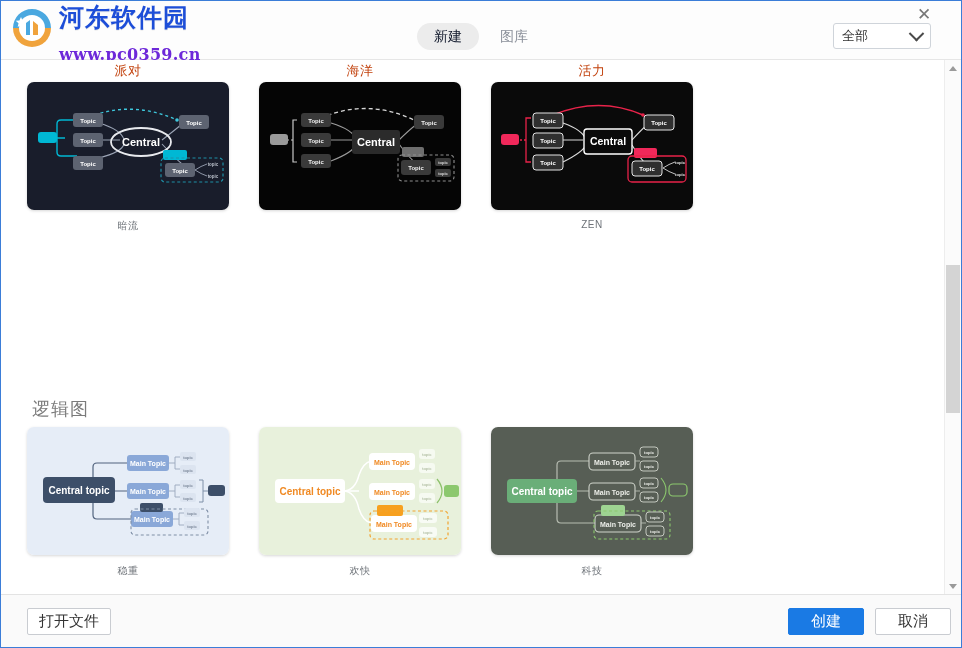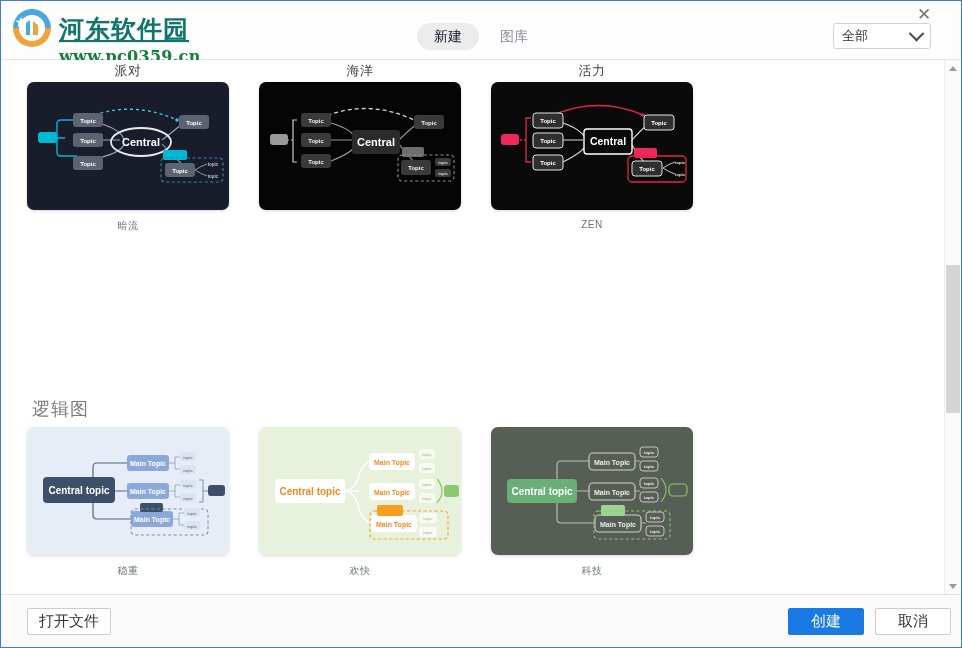--- a/index.html
+++ b/index.html
@@ -17,27 +17,26 @@
   
   .header{
     position:relative;height:58px;flex:0 0 58px;background:#fdfdfd;
     border-bottom:1px solid #e6e6e6;
   }
   .brand{position:absolute;left:8px;top:2px;display:flex;align-items:flex-start;}
   .brand-logo{width:46px;height:46px;position:relative;flex:0 0 46px;margin-top:2px;}
   .brand-text{margin-left:4px;display:flex;flex-direction:column;line-height:1;}
   .brand-cn{
     font-family:"DejaVu Serif","Liberation Serif",serif;
-    font-size:25px;font-weight:bold;color:#0f766e;letter-spacing:1px;margin-top:14px;
+    font-size:25px;font-weight:bold;color:#1d4ed8;letter-spacing:1px;margin-top:2px;
     text-shadow:0 1px 0 rgba(0,0,0,.08);
-    text-decoration:underline;
   }
   .brand-url{
     font-family:"DejaVu Serif","Liberation Serif",serif;
-    font-size:16px;font-weight:bold;color:#15803d;margin-top:7px;letter-spacing:.3px;
+    font-size:16px;font-weight:bold;color:#6d28d9;margin-top:17px;letter-spacing:.3px;
   }
 
   .tabs{
     position:absolute;left:0;right:0;top:22px;display:flex;justify-content:center;
     gap:4px;pointer-events:none;
   }
   .tab{
     pointer-events:auto;
     font-size:14px;color:#8a8f99;padding:5px 17px;border-radius:15px;
     background:transparent;cursor:pointer;line-height:17px;
@@ -79,21 +78,21 @@
     box-shadow:0 1px 3px rgba(0,0,0,.16);cursor:pointer;
   }
   .cap{
     text-align:center;font-size:10px;color:#6d7278;margin-top:9px;margin-bottom:10px;
     letter-spacing:.5px;
   }
 
   
   .ghost-row{display:flex;gap:0 30px;height:22px;}
   .ghost-cap{
-    width:202px;text-align:center;font-size:13px;color:#404040;letter-spacing:.5px;
+    width:202px;text-align:center;font-size:13px;color:#c2410c;letter-spacing:.5px;
     line-height:22px;
   }
 
   svg.map{display:block;width:202px;height:128px;}
 
   
   .vscroll{
     position:absolute;right:0;top:0;width:16px;bottom:0;background:#fbfbfb;
     border-left:1px solid #ededed;
   }

